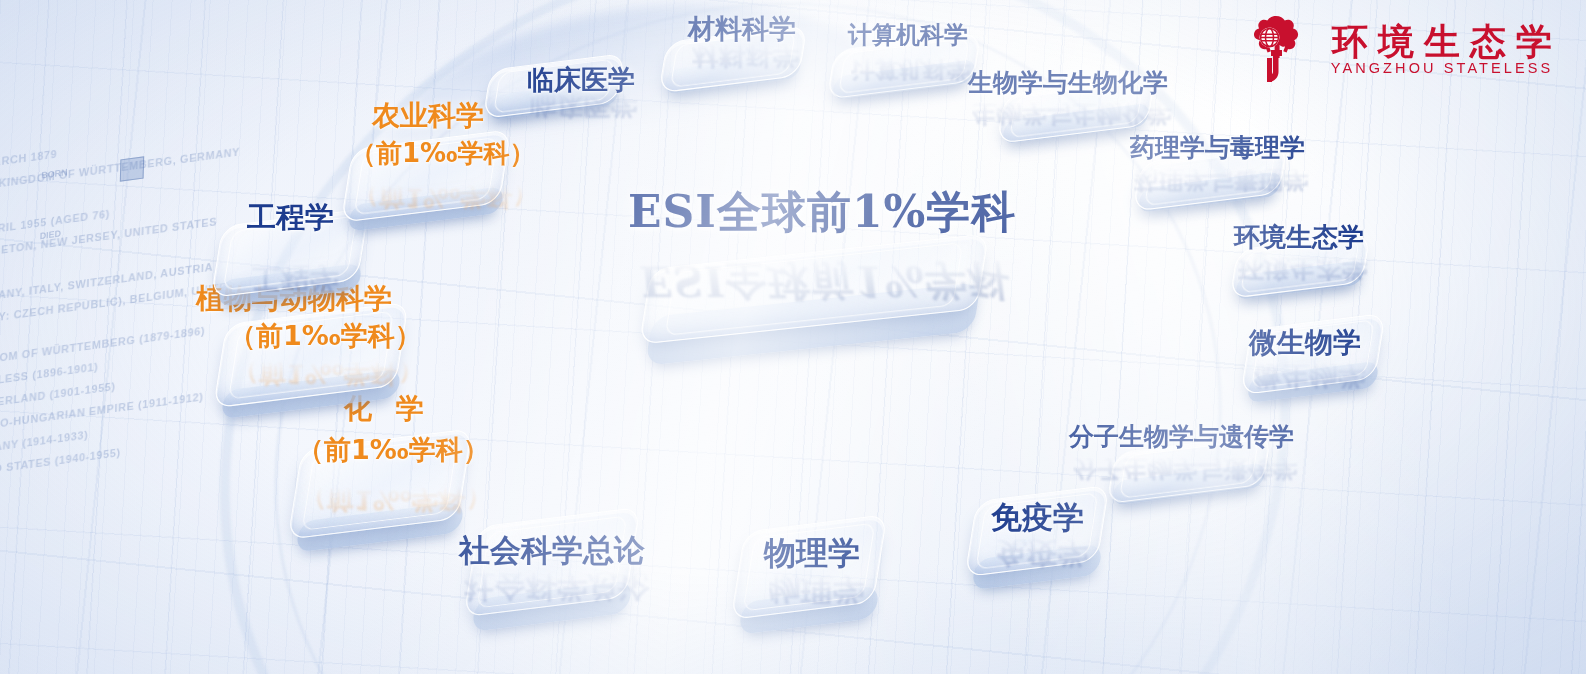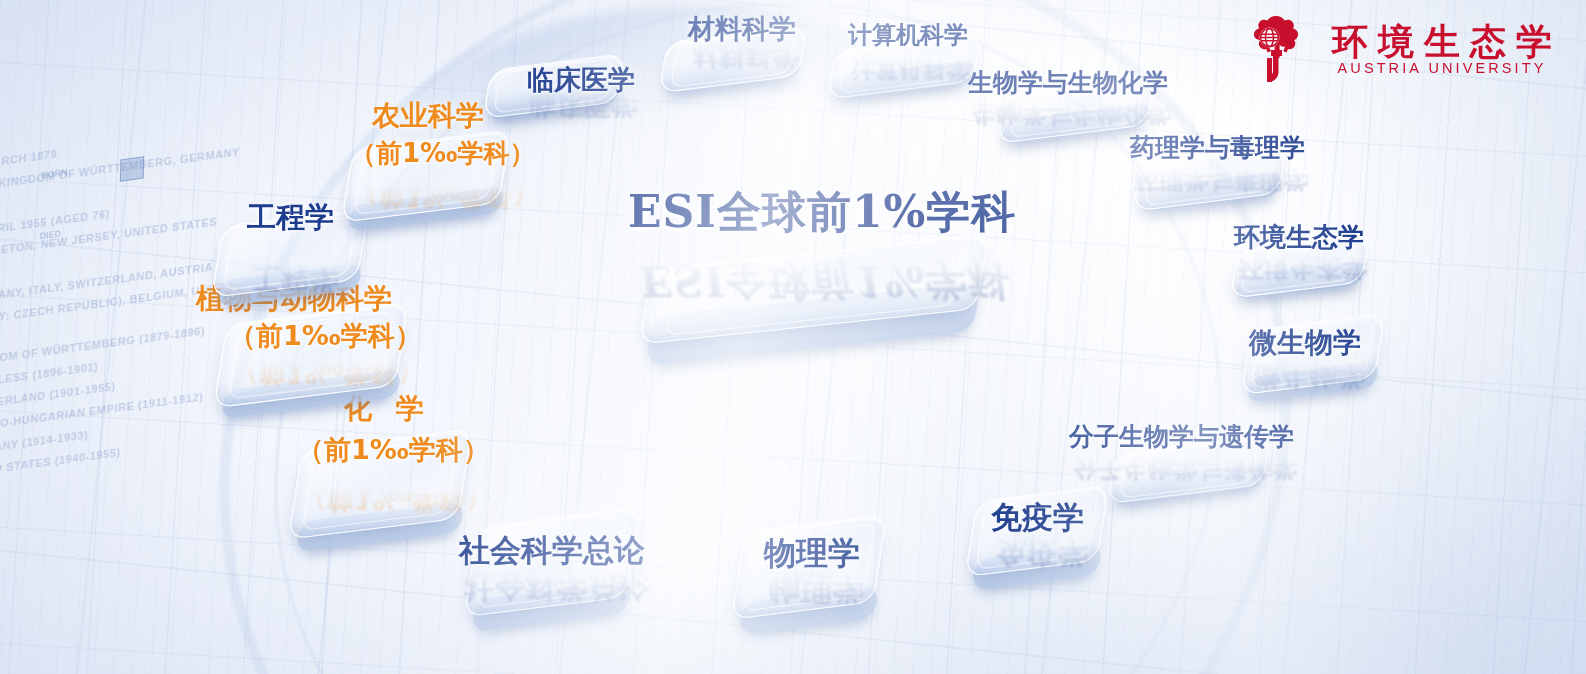--- a/index.html
+++ b/index.html
@@ -322,17 +322,17 @@
       <g fill="none" stroke="#c8102e" stroke-width="1.5">
         <circle cx="25.5" cy="23.5" r="9"></circle>
         <ellipse cx="25.5" cy="23.5" rx="4" ry="9"></ellipse>
         <path d="M16.8 20.2h17.4M16.5 23.5h18M16.8 26.8h17.4"></path>
       </g>
       <path d="M27 36h11v6h-3.5v16c0 5.5-4.2 9.5-9.5 10v-6c2.3-.6 4-2.3 4-4.6V42H27z" fill="#c8102e"></path>
       <path d="M23 44h5v24h-5z" fill="#c8102e"></path>
     </svg>
     <div class="logo-text">
       <div class="logo-cn">环境生态学</div>
-      <div class="logo-en">AUSTRIA UNIVERSITY</div>
+      <div class="logo-en">YANGZHOU STATELESS</div>
     </div>
   </div>
 
 </div>
 
 </body></html>

